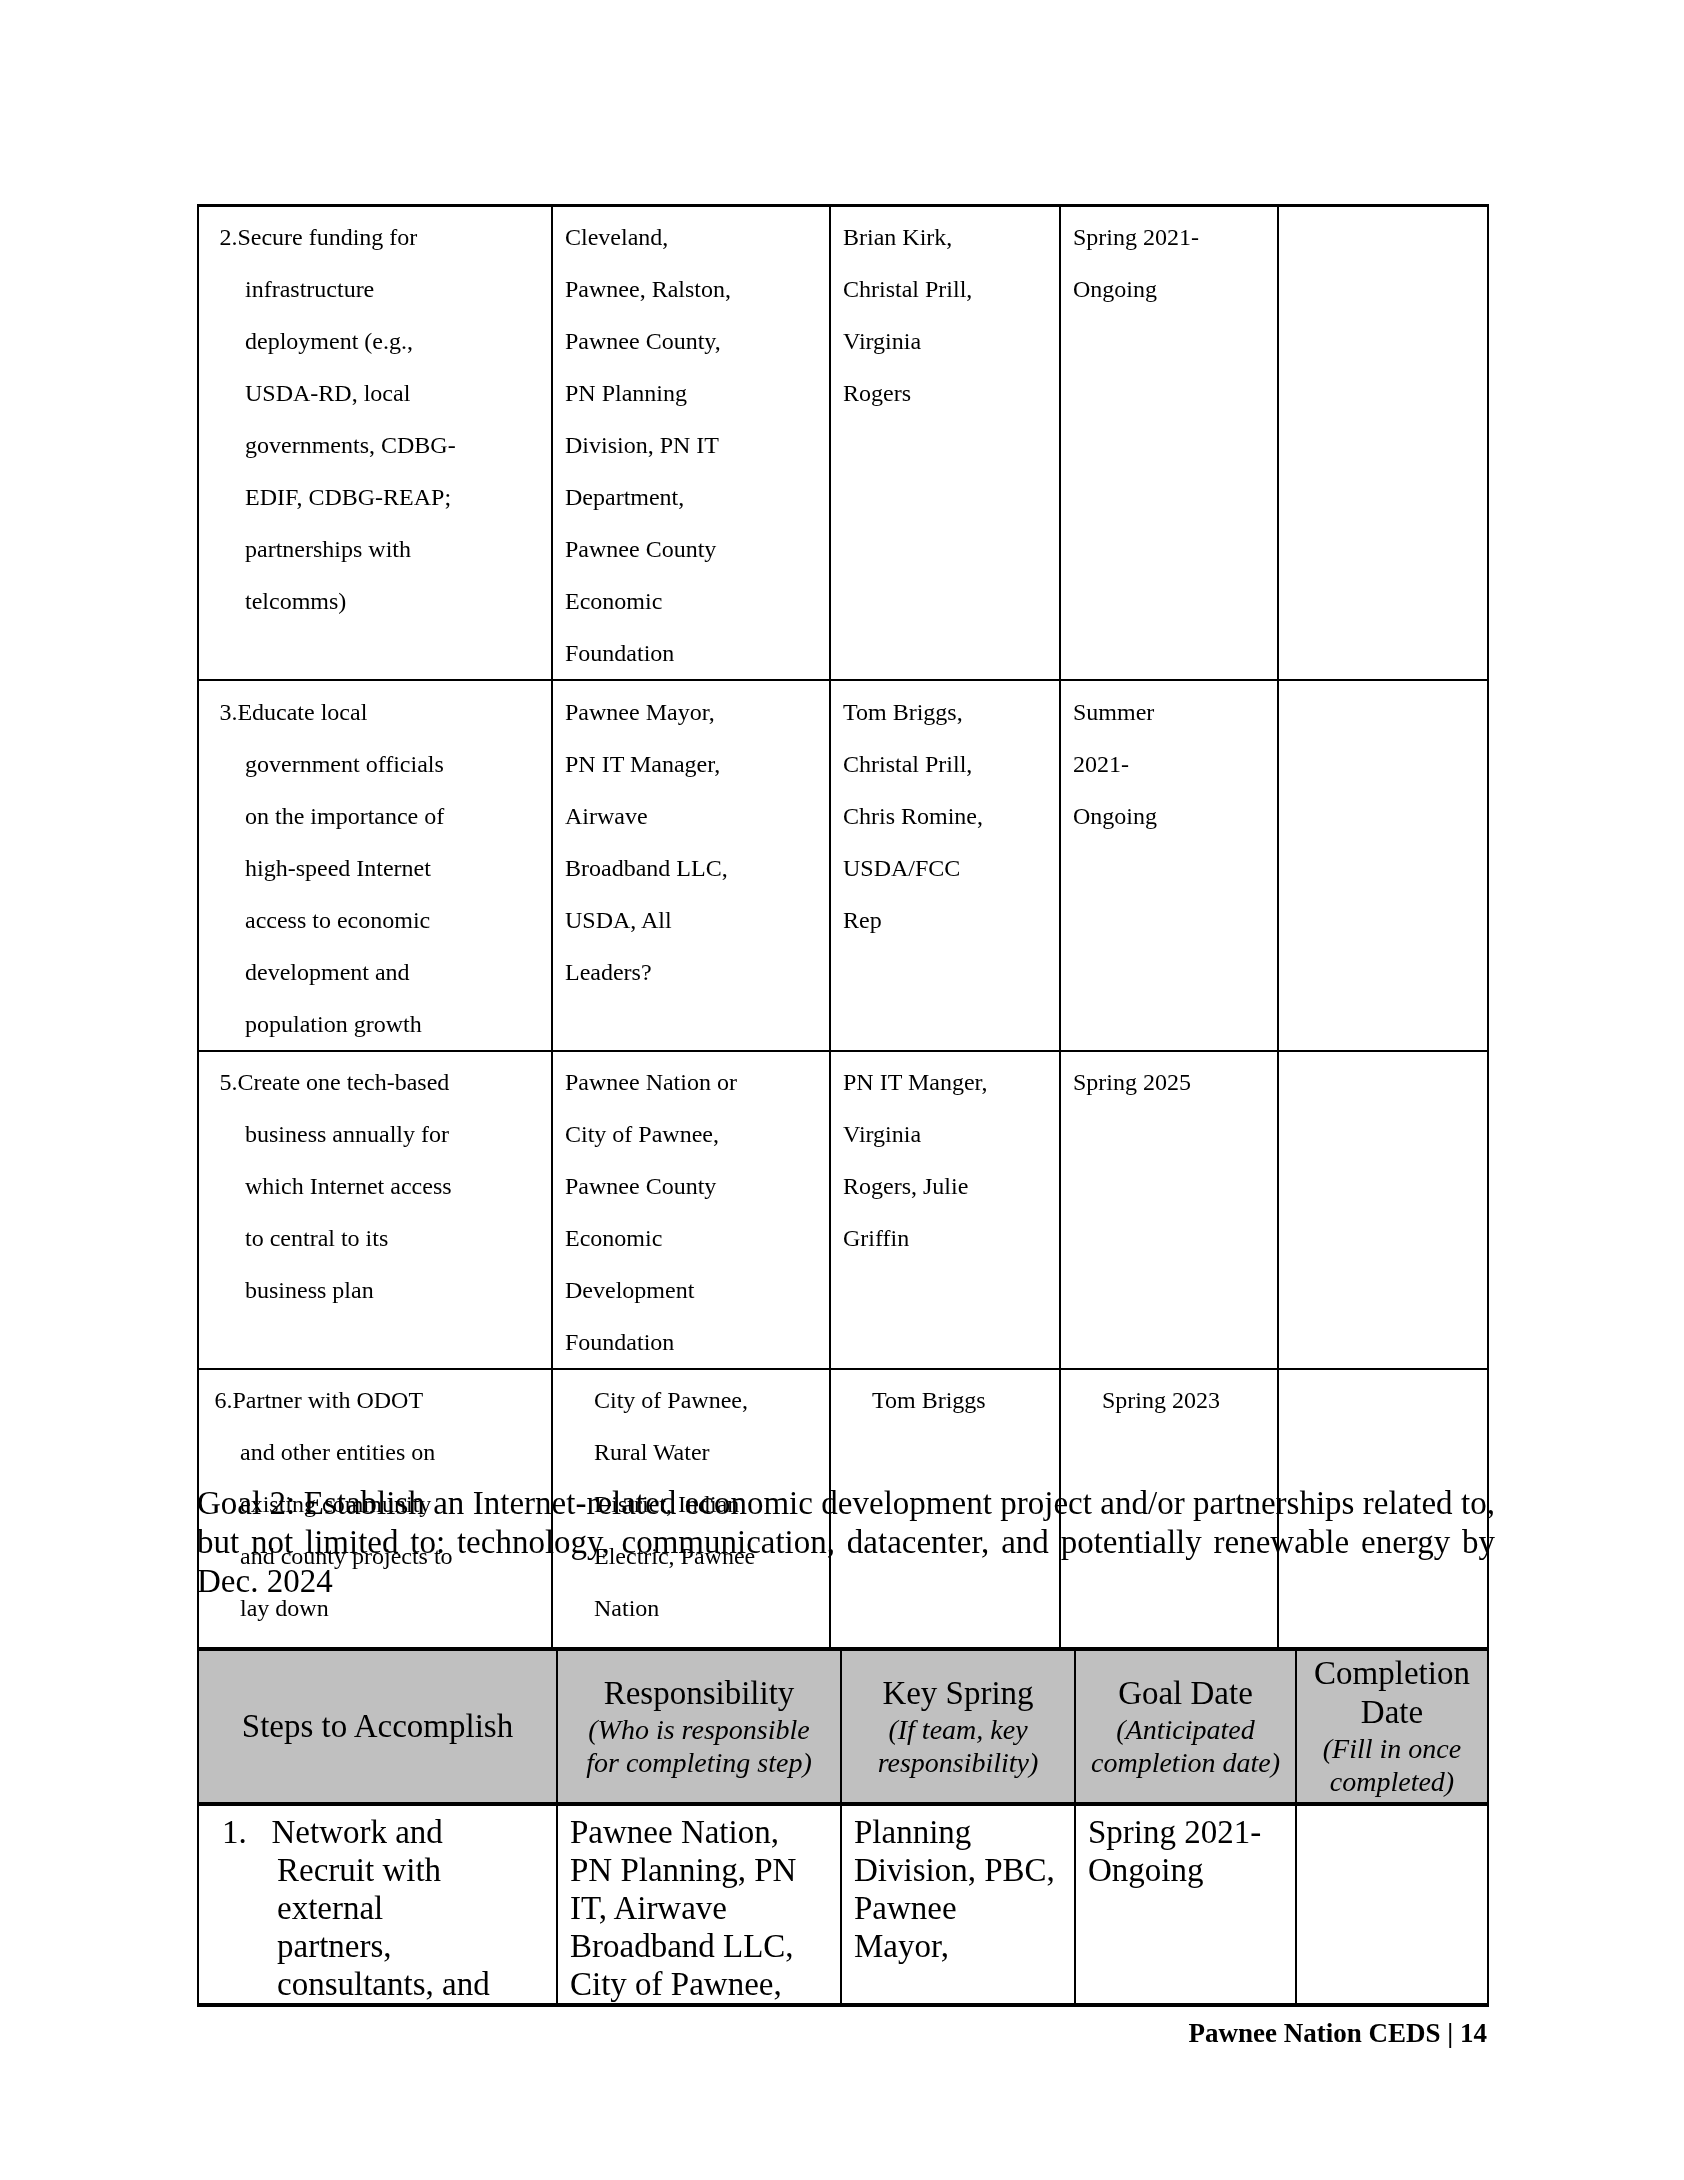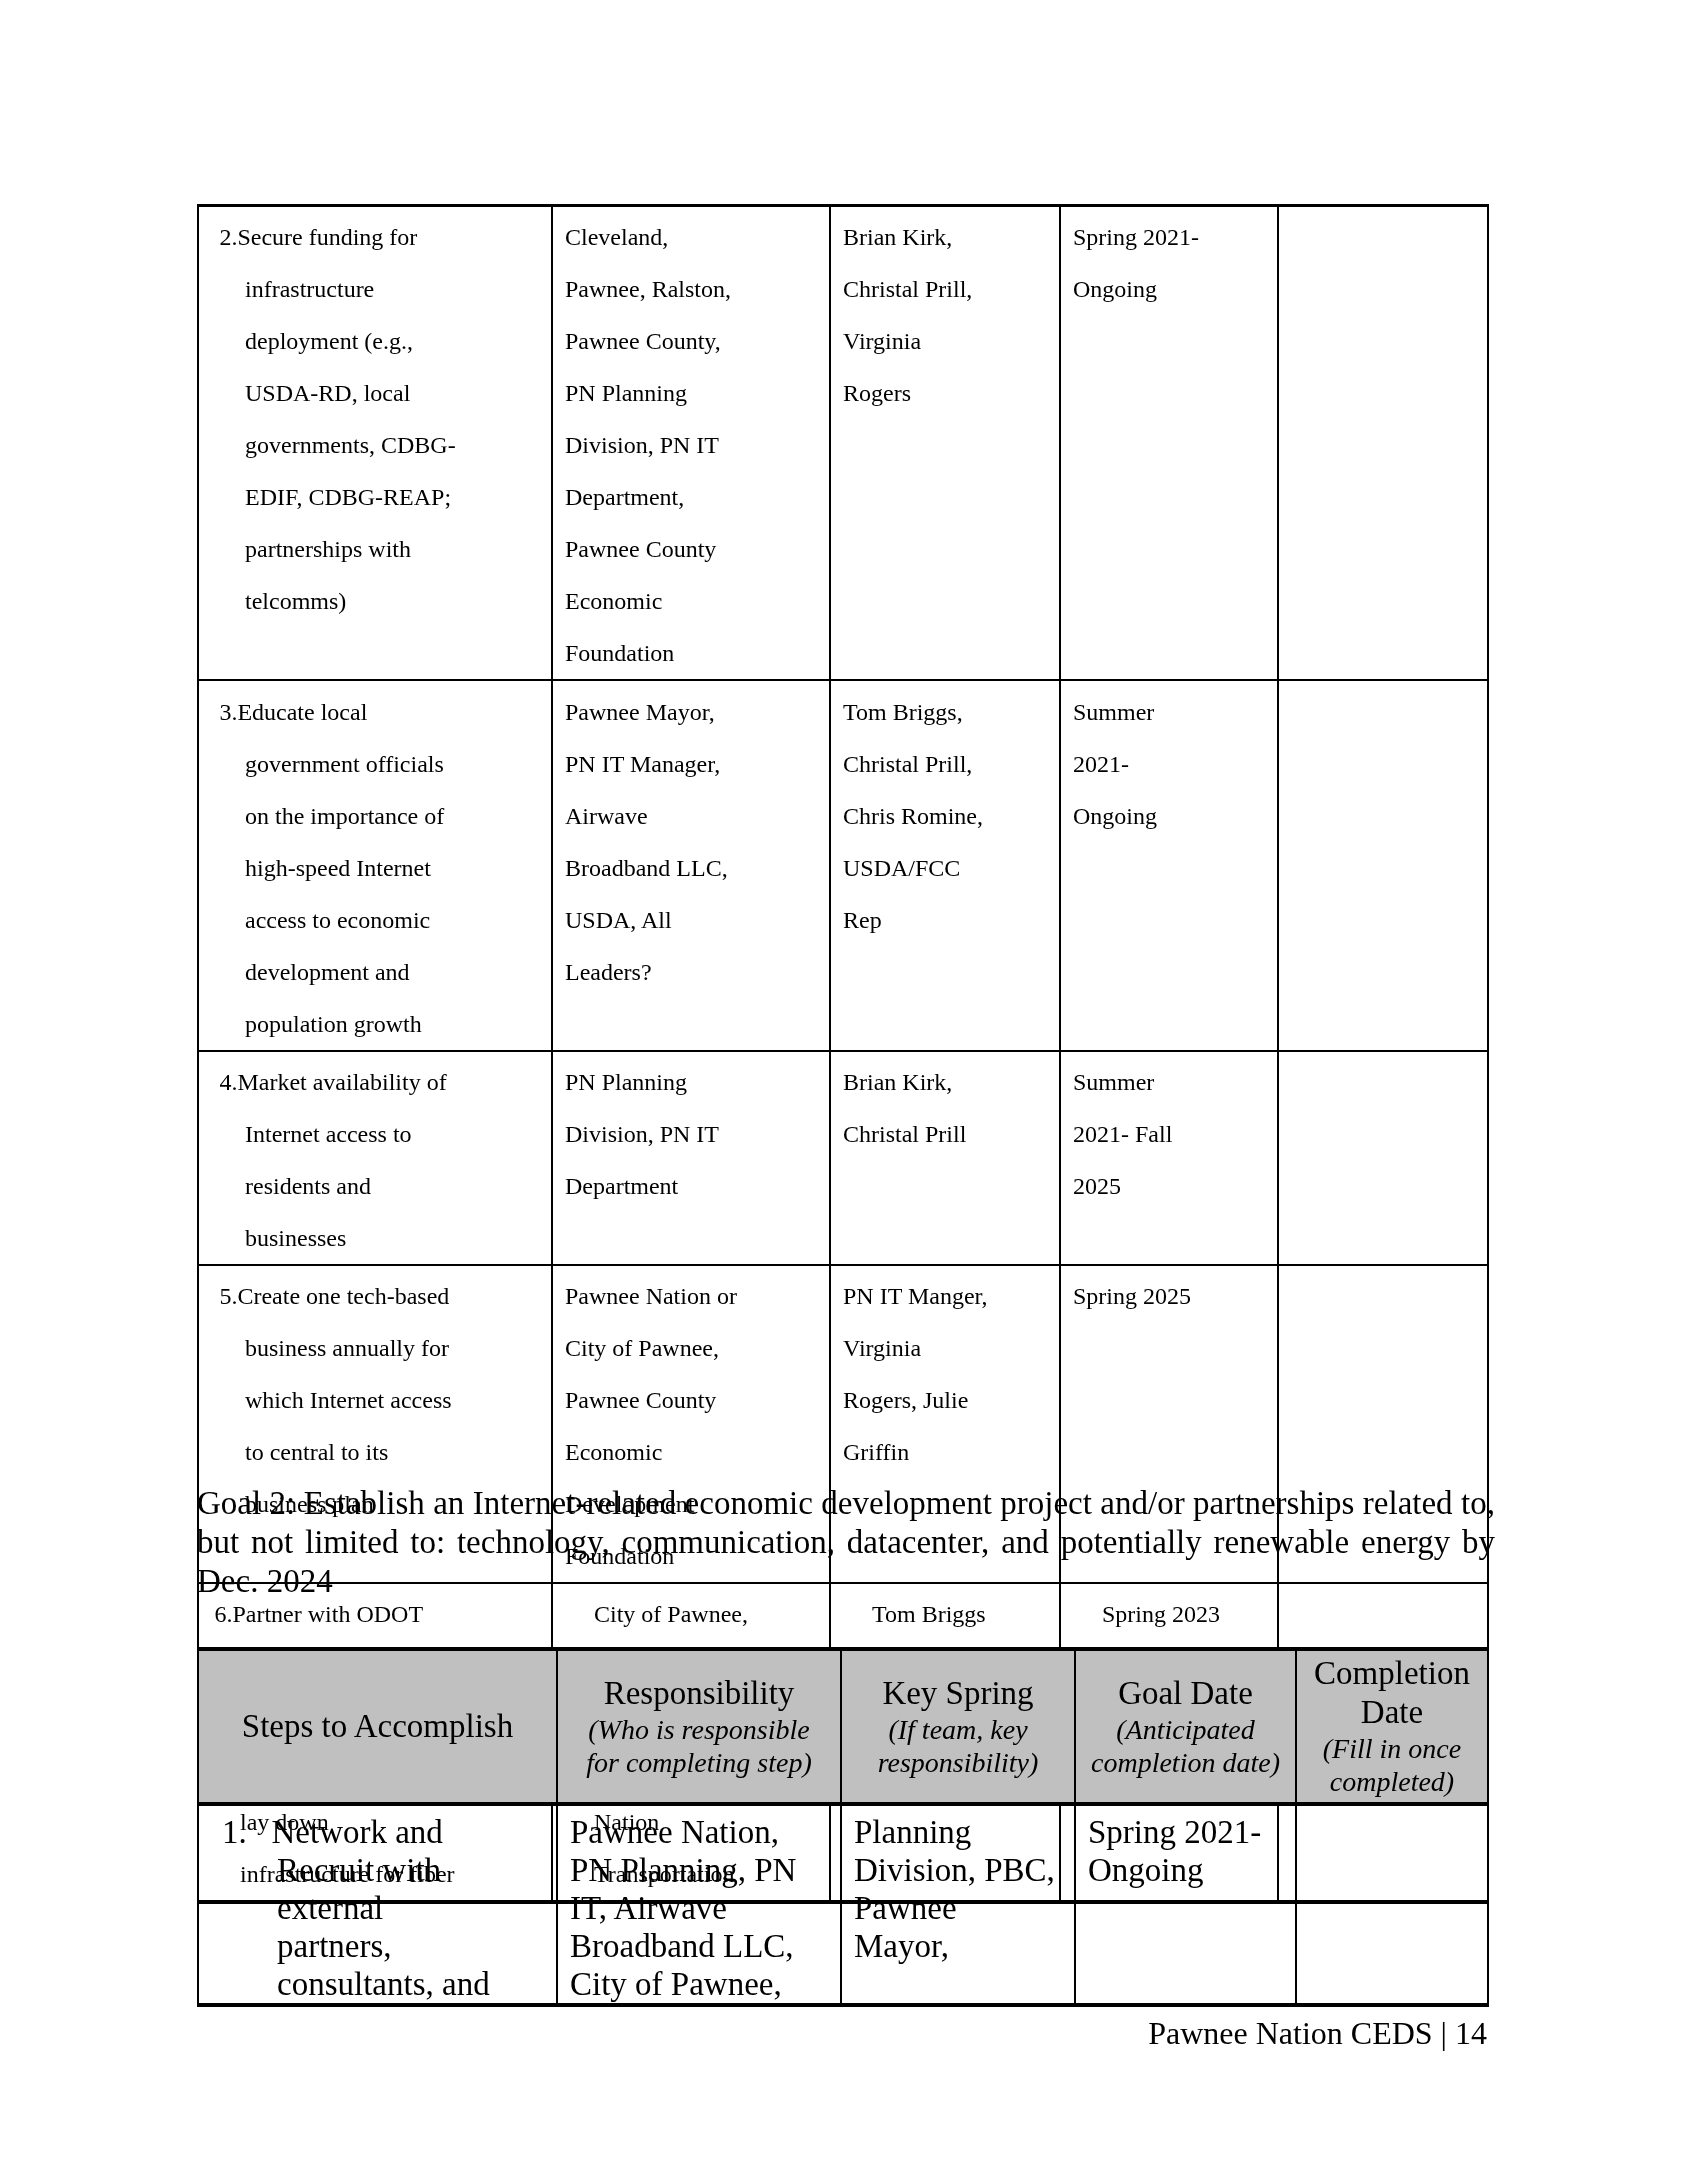--- a/index.html
+++ b/index.html
@@ -58,22 +58,23 @@
     font-size:33px;
     line-height:38px;
     white-space:pre-line;
     border-bottom-width:4.3px;
   }
   .t2 td.c0{padding-left:78px;text-indent:-55px;}
   .t2 tr.r0{height:194px;}
   
   .footer{
     position:absolute;right:198px;top:2015px;
-    font-size:32px;line-height:37px;
+    font-size:27px;line-height:37px;
     text-align:right;
+    font-weight:bold;
   }
 </style>
 </head>
 <body>
 
 <div class="page">
 
   <table class="t1">
     <colgroup>
       <col style="width:354px">
@@ -126,35 +127,20 @@
           <td class="c2">Tom Briggs,
 Christal Prill,
 Chris Romine,
 USDA/FCC
 Rep</td>
           <td class="c3">Summer
 2021-
 Ongoing</td>
           <td class="c4"></td>
         </tr>
-        <tr class="r2">
-          <td class="c0">4.Market availability of
-Internet access to
-residents and
-businesses</td>
-          <td class="c1">PN Planning
-Division, PN IT
-Department</td>
-          <td class="c2">Brian Kirk,
-Christal Prill</td>
-          <td class="c3">Summer
-2021- Fall
-2025</td>
-          <td class="c4"></td>
-        </tr>
         <tr class="r3">
           <td class="c0">5.Create one tech-based
 business annually for
 which Internet access
 to central to its
 business plan</td>
           <td class="c1">Pawnee Nation or
 City of Pawnee,
 Pawnee County
 Economic

